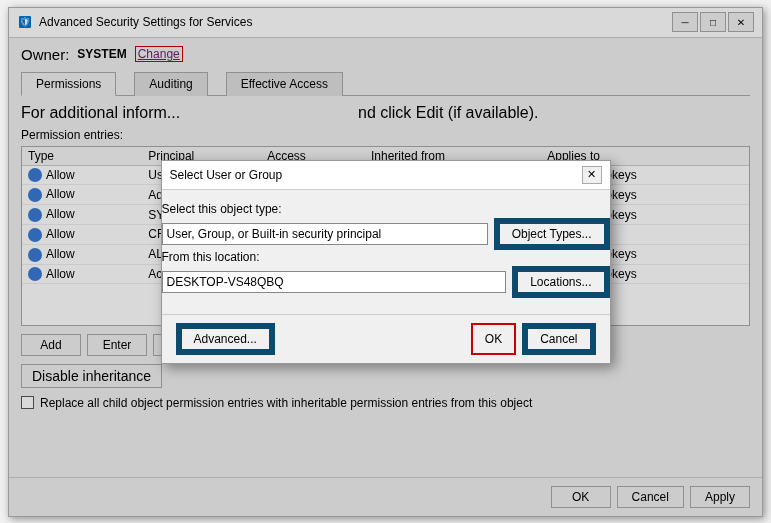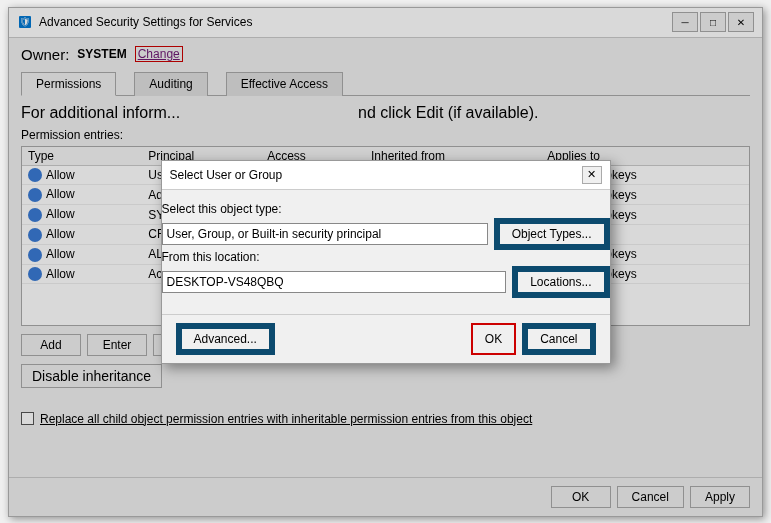--- a/index.html
+++ b/index.html
@@ -193,23 +193,22 @@
       padding: 3px 10px;
       border: 1px solid #aaa;
       background: #f0f0f0;
       cursor: pointer;
       font-size: 14px;
     }
 
     .inherit-row {
       display: flex;
       align-items: center;
-      margin-top: 24px;
+      margin-top: 8px;
       gap: 6px;
-      text-decoration: underline;
     }
 
     .checkbox {
       width: 13px;
       height: 13px;
       border: 1px solid #555;
       background: #fff;
       display: inline-block;
       flex-shrink: 0;
     }

